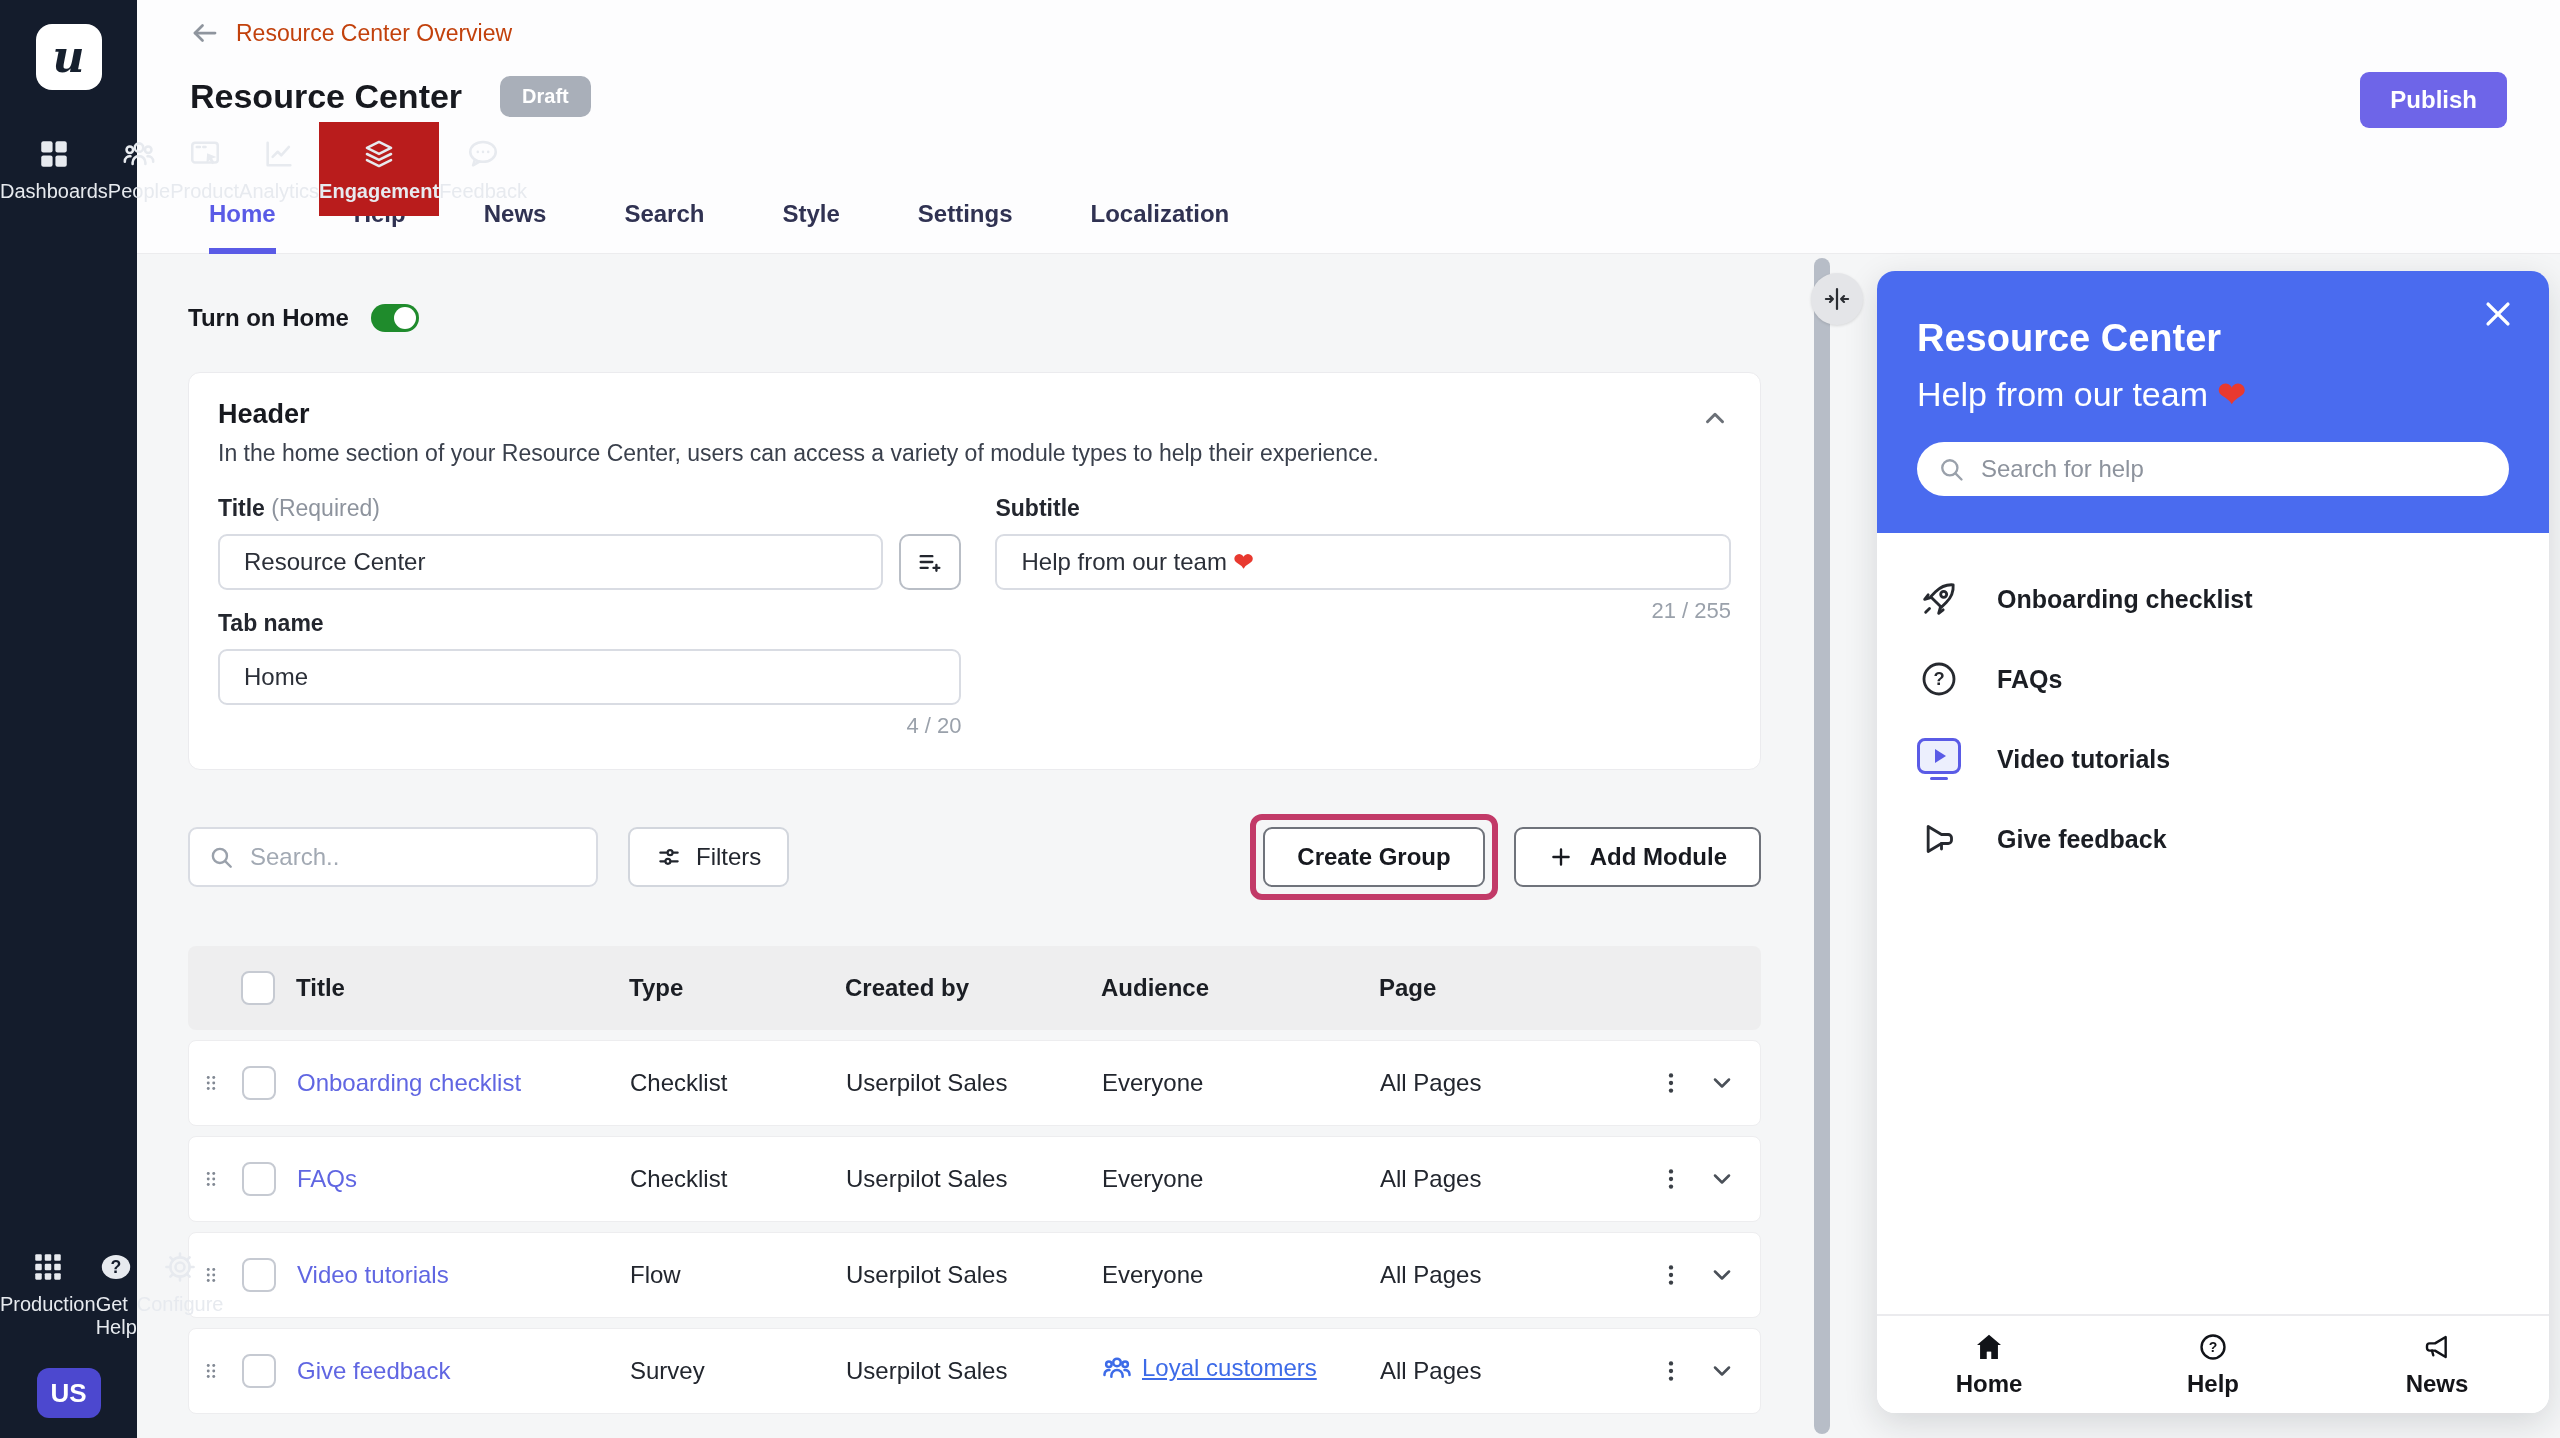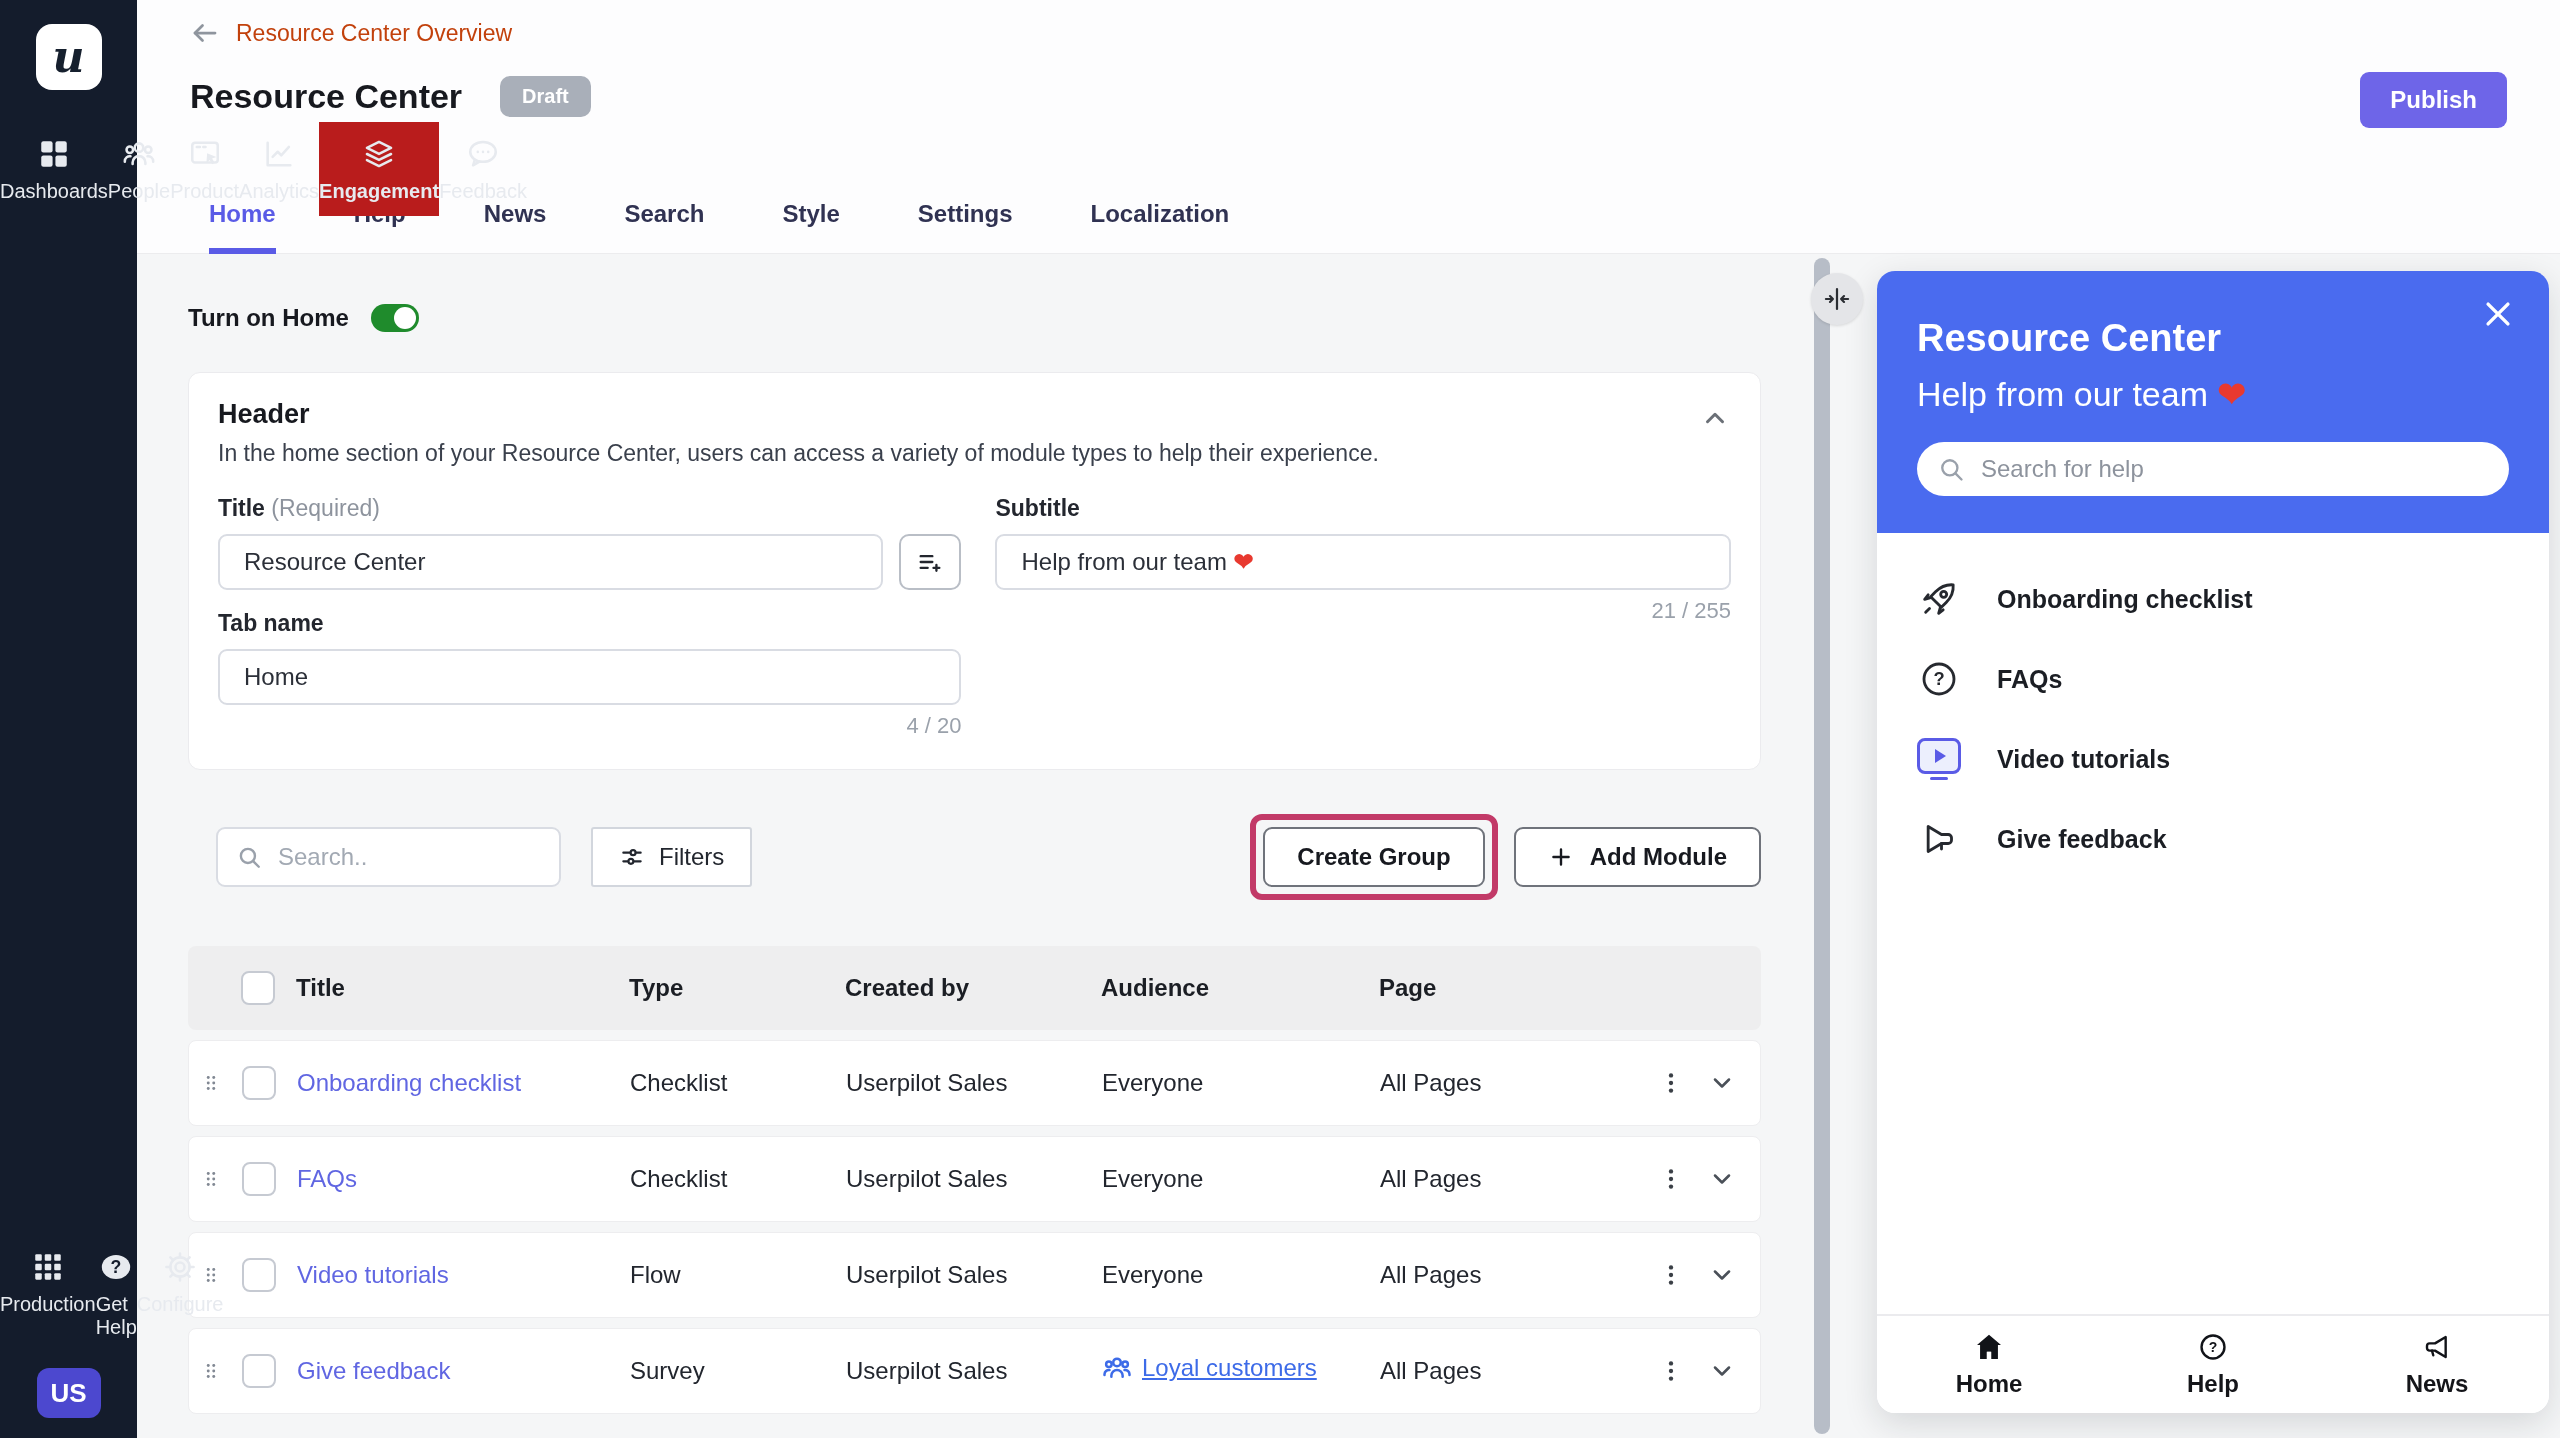--- a/index.html
+++ b/index.html
@@ -50,25 +50,25 @@
   .tinput{height:56px;border:2px solid #d9dce3;border-radius:9px;background:#fff;display:flex;align-items:center;
     padding:0 24px;font-size:24px;color:#2b2f38;flex:1;box-sizing:border-box;cursor:text;}
   .icon-btn{width:62px;height:56px;border:2px solid #b9bec6;border-radius:10px;background:#fff;display:flex;
     align-items:center;justify-content:center;color:#23262e;box-sizing:border-box;cursor:pointer;}
   .counter{margin-top:8px;font-size:22px;color:#9aa1ab;text-align:right;}
   .counter.w-input{width:670px;}
   .tabname-block{margin-top:20px;}
   .heart{color:#e8392f;font-weight:700;}
   
   .toolbar{margin:44px 0 0 51px;width:1573px;display:flex;align-items:center;}
-  .search-box{width:345px;height:60px;border:2px solid #d9dce3;border-radius:9px;background:#fff;display:flex;
-    align-items:center;padding:0 18px;gap:14px;box-sizing:border-box;color:#8d939d;margin-left:28px;}
+  .search-box{width:410px;height:60px;border:2px solid #d9dce3;border-radius:9px;background:#fff;display:flex;
+    align-items:center;padding:0 18px;gap:14px;box-sizing:border-box;color:#8d939d;}
   .search-box input{border:none;outline:none;font-size:24px;color:#2b2f38;width:100%;font-family:inherit;background:transparent;}
   .search-box input::placeholder{color:#a2a9b3;}
-  .filters-btn{margin-left:30px;height:60px;padding:0 26px;border:2px solid #d2d6dd;border-radius:3px;background:#fff;
+  .filters-btn{margin-left:30px;height:60px;padding:0 26px;border:2px solid #d2d6dd;border-radius:9px;background:#fff;
     display:flex;align-items:center;gap:14px;font-size:24px;font-weight:500;color:#22262e;font-family:inherit;cursor:pointer;}
   .tspacer{flex:1;}
   .cg-ring{border:6px solid #c23a68;border-radius:12px;padding:7px;margin-right:16px;}
   .btn-outline{height:60px;padding:0 32px;border:2px solid #6f737b;border-radius:9px;background:#fff;font-size:24px;
     font-weight:700;color:#17191f;display:flex;align-items:center;gap:16px;font-family:inherit;cursor:pointer;}
   
   .table{margin:46px 0 0 51px;width:1573px;}
   .tgrid{display:grid;grid-template-columns:44px 52px 333px 216px 256px 278px 1fr 110px;align-items:center;}
   .thead{height:84px;background:#eeeeef;border-radius:8px;font-size:24px;font-weight:700;color:#1b1e24;}
   .trow{height:86px;background:#fff;border:1px solid #ededef;border-radius:8px;margin-top:10px;font-size:24px;color:#22262e;box-sizing:border-box;}

